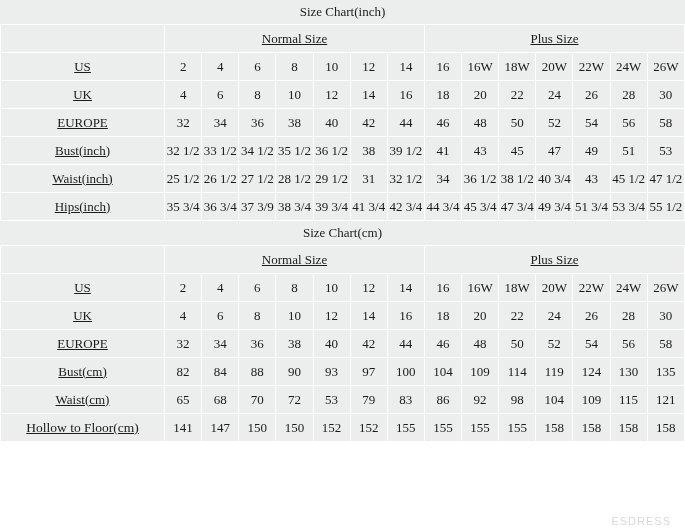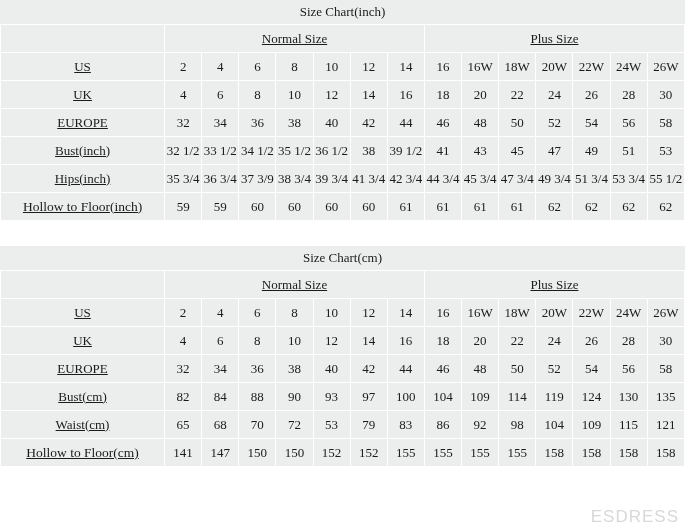--- a/index.html
+++ b/index.html
@@ -19,21 +19,21 @@
     height: 529px;
     position: relative;
     background: #ffffff;
   }
   .chart-block {
     width: 685px;
     background: #eceded;
     box-sizing: border-box;
   }
   .chart-block.second {
-    margin-top: 25px;
+    margin-top: 0;
   }
   table.size-table {
     border-collapse: collapse;
     width: 685px;
     table-layout: fixed;
     background: #eceded;
   }
   table.size-table td {
     border: 1px solid #ffffff;
     text-align: center;
@@ -65,23 +65,23 @@
     font-size: 13.5px;
   }
   .blank-cell {
     background: #eceded;
   }
   
   col.label-col { width: 148px; }
   col.data-col { width: 33.5px; }
   .watermark {
     position: absolute;
-    right: 6px;
+    right: 14px;
     bottom: 2px;
-    font-size: 17px;
+    font-size: 11px;
     color: #d8d8d8;
     letter-spacing: 1px;
     font-family: "Liberation Sans", sans-serif;
   }
 </style>
 </head>
 <body>
 
 <div class="page">
 
@@ -175,53 +175,53 @@
           <td>39 1/2</td>
           <td>41</td>
           <td>43</td>
           <td>45</td>
           <td>47</td>
           <td>49</td>
           <td>51</td>
           <td>53</td>
         </tr>
         <tr>
+          <td class="row-label">Waist(inch)</td>
+          <td>25 1/2</td>
+          <td>26 1/2</td>
+          <td>27 1/2</td>
+          <td>28 1/2</td>
+          <td>29 1/2</td>
+          <td>31</td>
+          <td>32 1/2</td>
+          <td>34</td>
+          <td>36 1/2</td>
+          <td>38 1/2</td>
+          <td>40 3/4</td>
+          <td>43</td>
+          <td>45 1/2</td>
+          <td>47 1/2</td>
+        </tr>
+        <tr>
           <td class="row-label">Hips(inch)</td>
           <td>35 3/4</td>
           <td>36 3/4</td>
           <td>37 3/9</td>
           <td>38 3/4</td>
           <td>39 3/4</td>
           <td>41 3/4</td>
           <td>42 3/4</td>
           <td>44 3/4</td>
           <td>45 3/4</td>
           <td>47 3/4</td>
           <td>49 3/4</td>
           <td>51 3/4</td>
           <td>53 3/4</td>
           <td>55 1/2</td>
         </tr>
-        <tr>
-          <td class="row-label small">Hollow to Floor(inch)</td>
-          <td>59</td>
-          <td>59</td>
-          <td>60</td>
-          <td>60</td>
-          <td>60</td>
-          <td>60</td>
-          <td>61</td>
-          <td>61</td>
-          <td>61</td>
-          <td>61</td>
-          <td>62</td>
-          <td>62</td>
-          <td>62</td>
-          <td>62</td>
-        </tr>
       </tbody>
     </table>
   </div>
 
   <div class="chart-block second">
     <table class="size-table">
       <colgroup>
         <col class="label-col">
         <col class="data-col">
           <col class="data-col">

